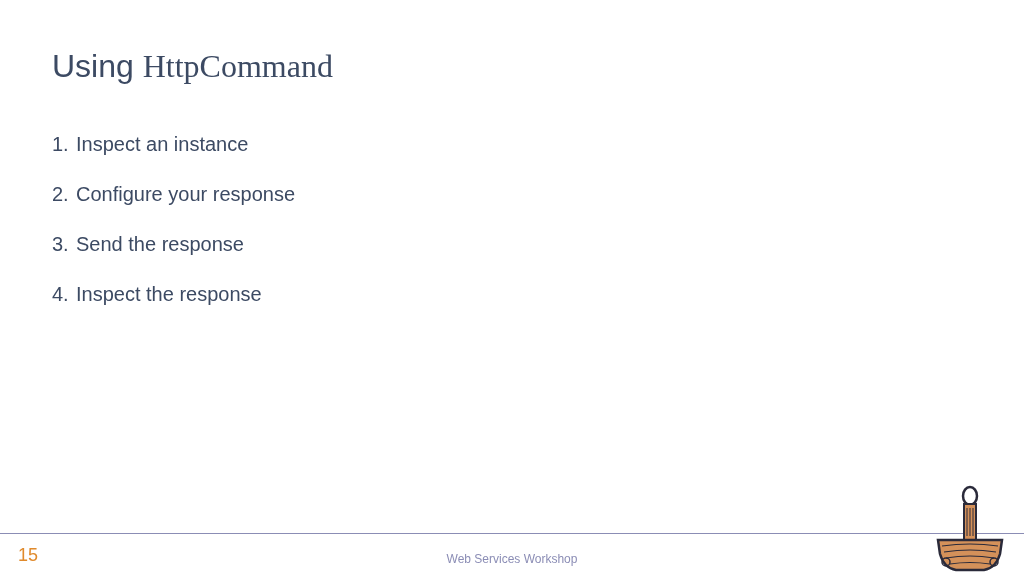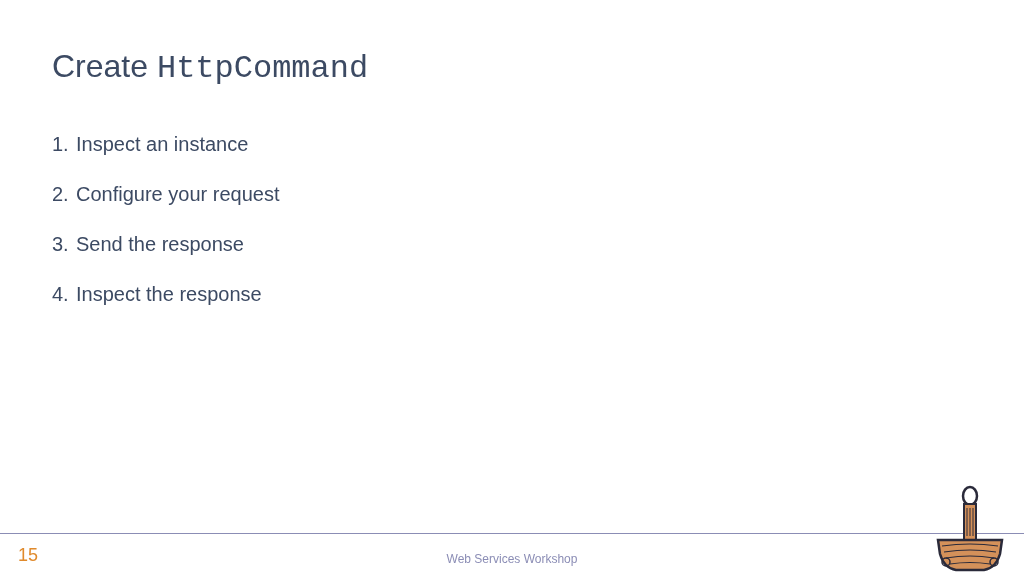--- a/index.html
+++ b/index.html
@@ -17,21 +17,21 @@
     }
     .slide-title {
       position: absolute;
       top: 48px;
       left: 52px;
       font-size: 32px;
       font-weight: 400;
       color: #3c4a63;
     }
     .slide-title .code-part {
-      font-family: Liberation Mono, monospace;
+      font-family: Liberation Serif, serif;
     }
     .body-list {
       position: absolute;
       top: 130px;
       left: 52px;
       color: #3c4a63;
       font-size: 20px;
       line-height: 1.4;
     }
     .list-item {
@@ -73,31 +73,31 @@
       bottom: 2px;
       right: 18px;
       width: 72px;
       height: 90px;
     }
   </style>
 </head>
 <body>
 
 <h1 class="slide-title">
-  <span>Create </span><span class="code-part">HttpCommand</span>
+  <span>Using </span><span class="code-part">HttpCommand</span>
 </h1>
 
 <div class="body-list">
   <div class="list-item">
     <span class="list-number">1.</span>
     <span>Inspect an instance</span>
   </div>
   <div class="list-item">
     <span class="list-number">2.</span>
-    <span>Configure your request</span>
+    <span>Configure your response</span>
   </div>
   <div class="list-item">
     <span class="list-number">3.</span>
     <span>Send the response</span>
   </div>
   <div class="list-item">
     <span class="list-number">4.</span>
     <span>Inspect the response</span>
   </div>
 </div>

